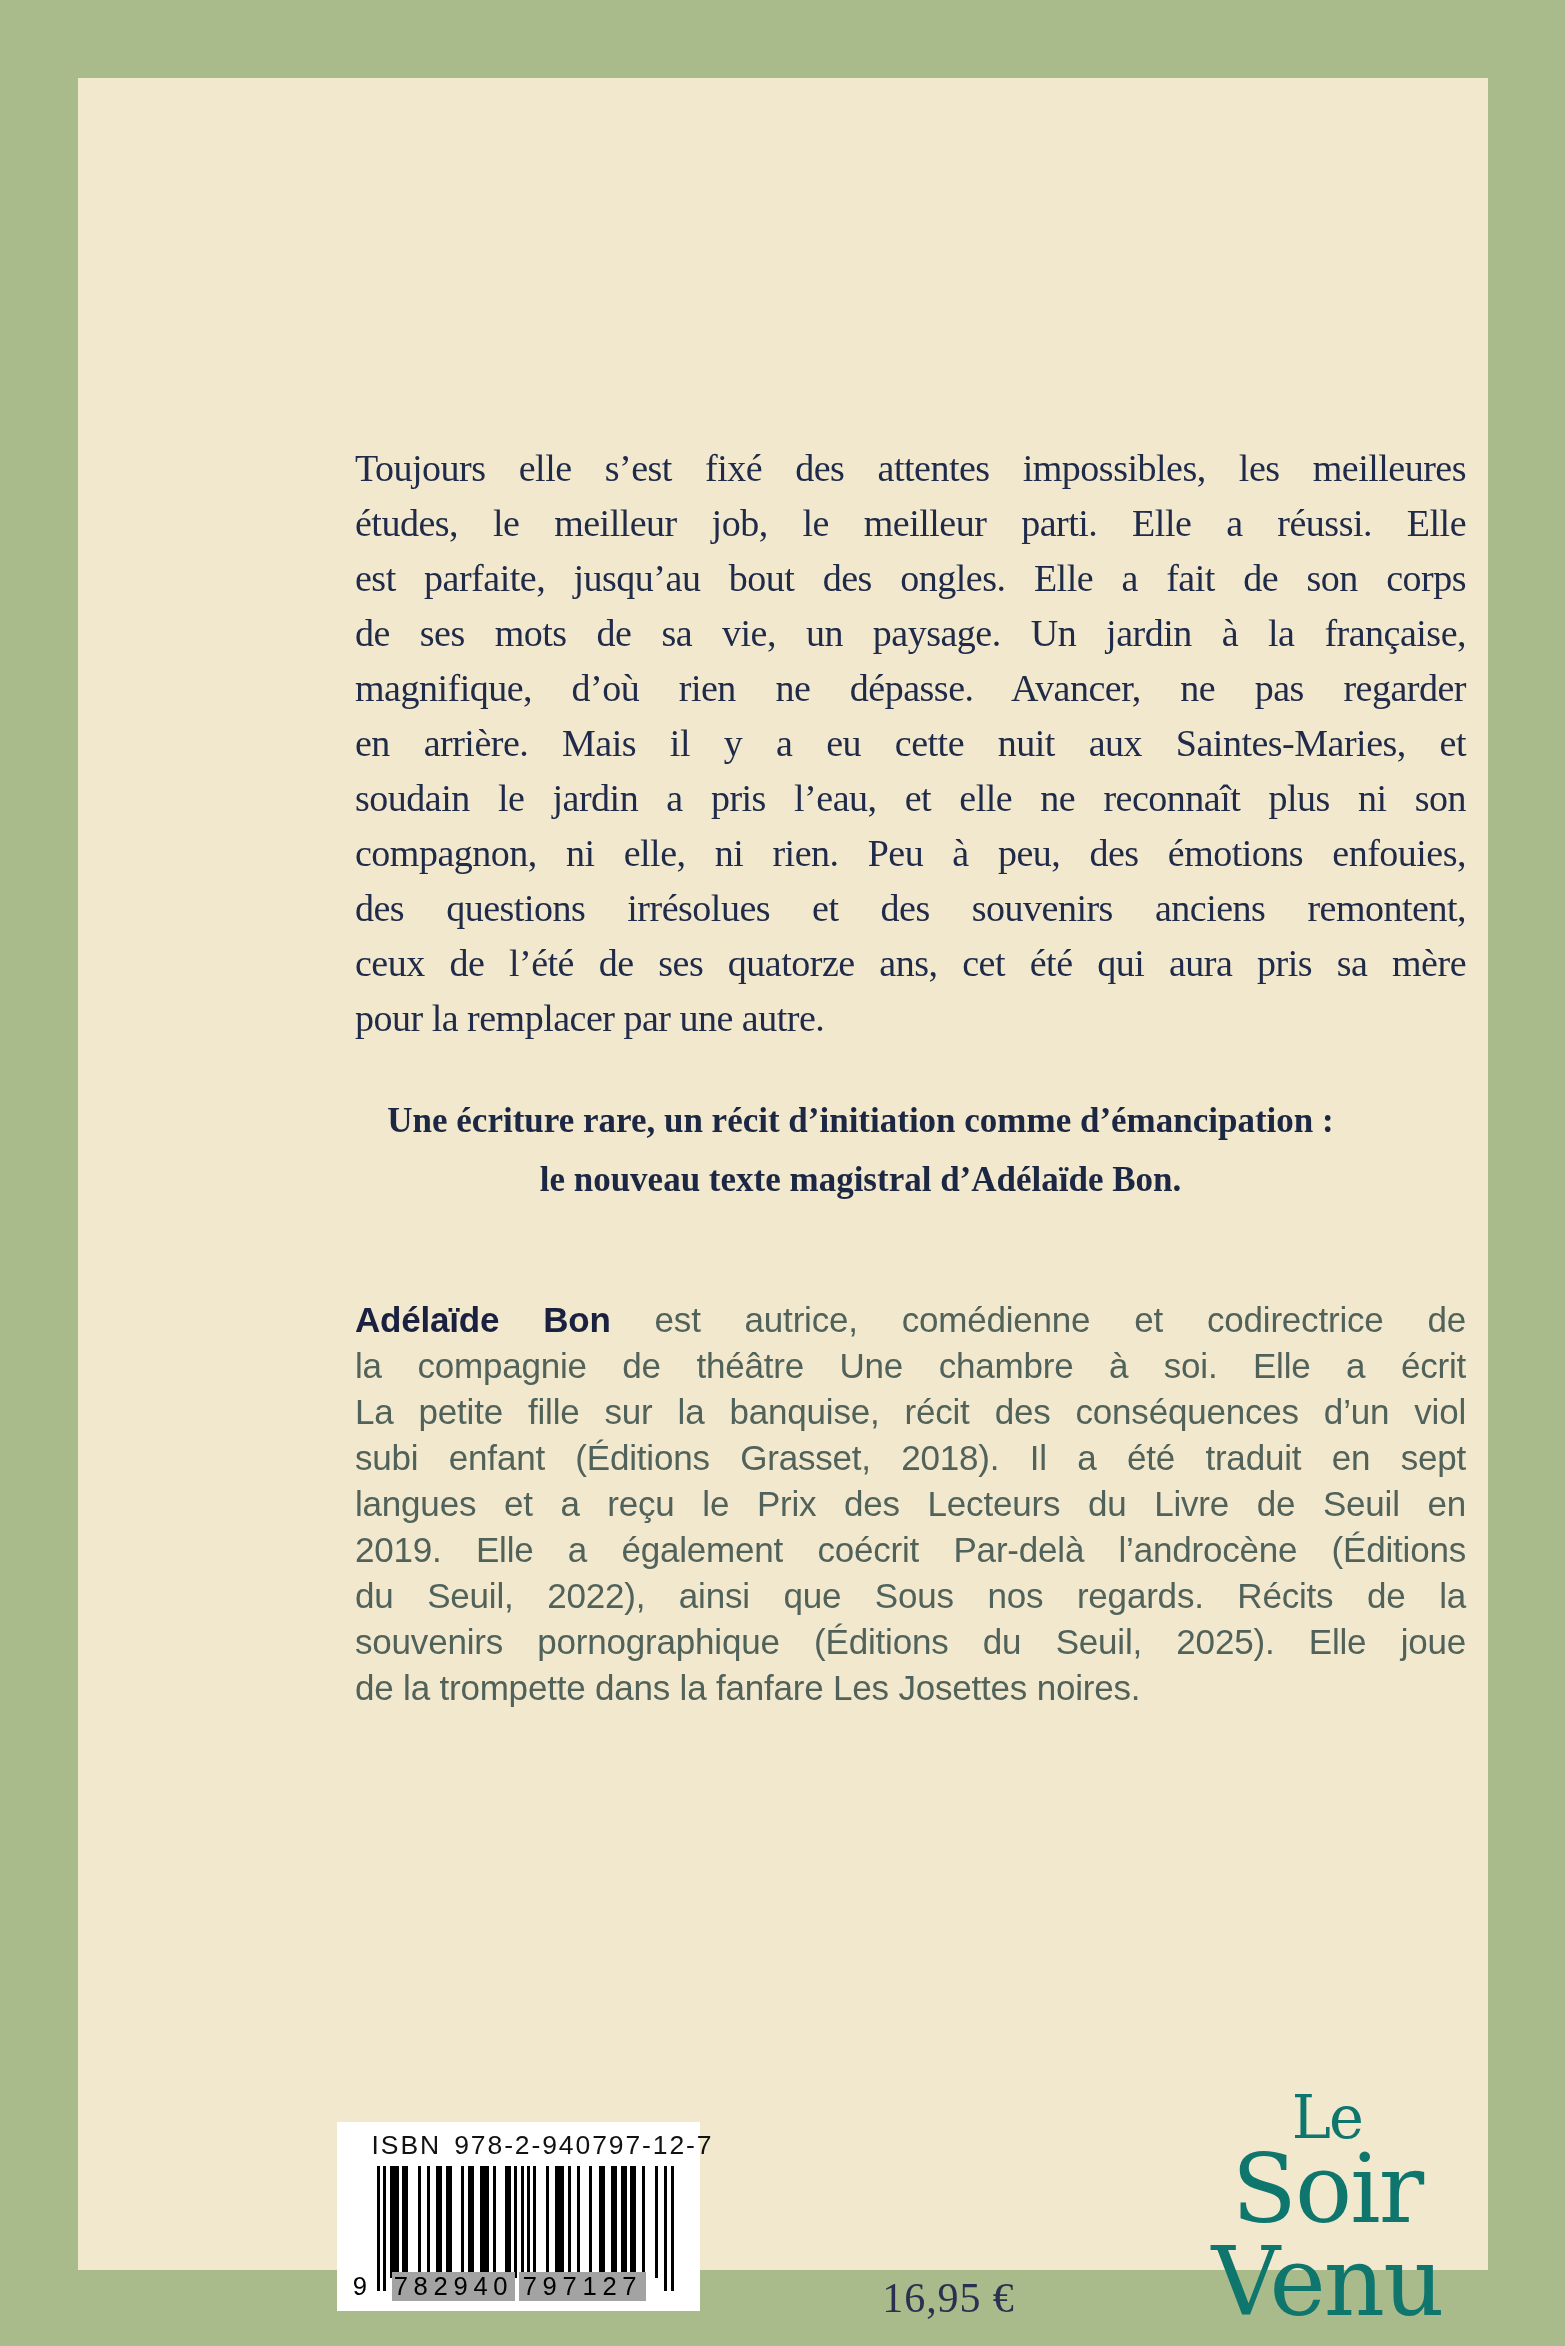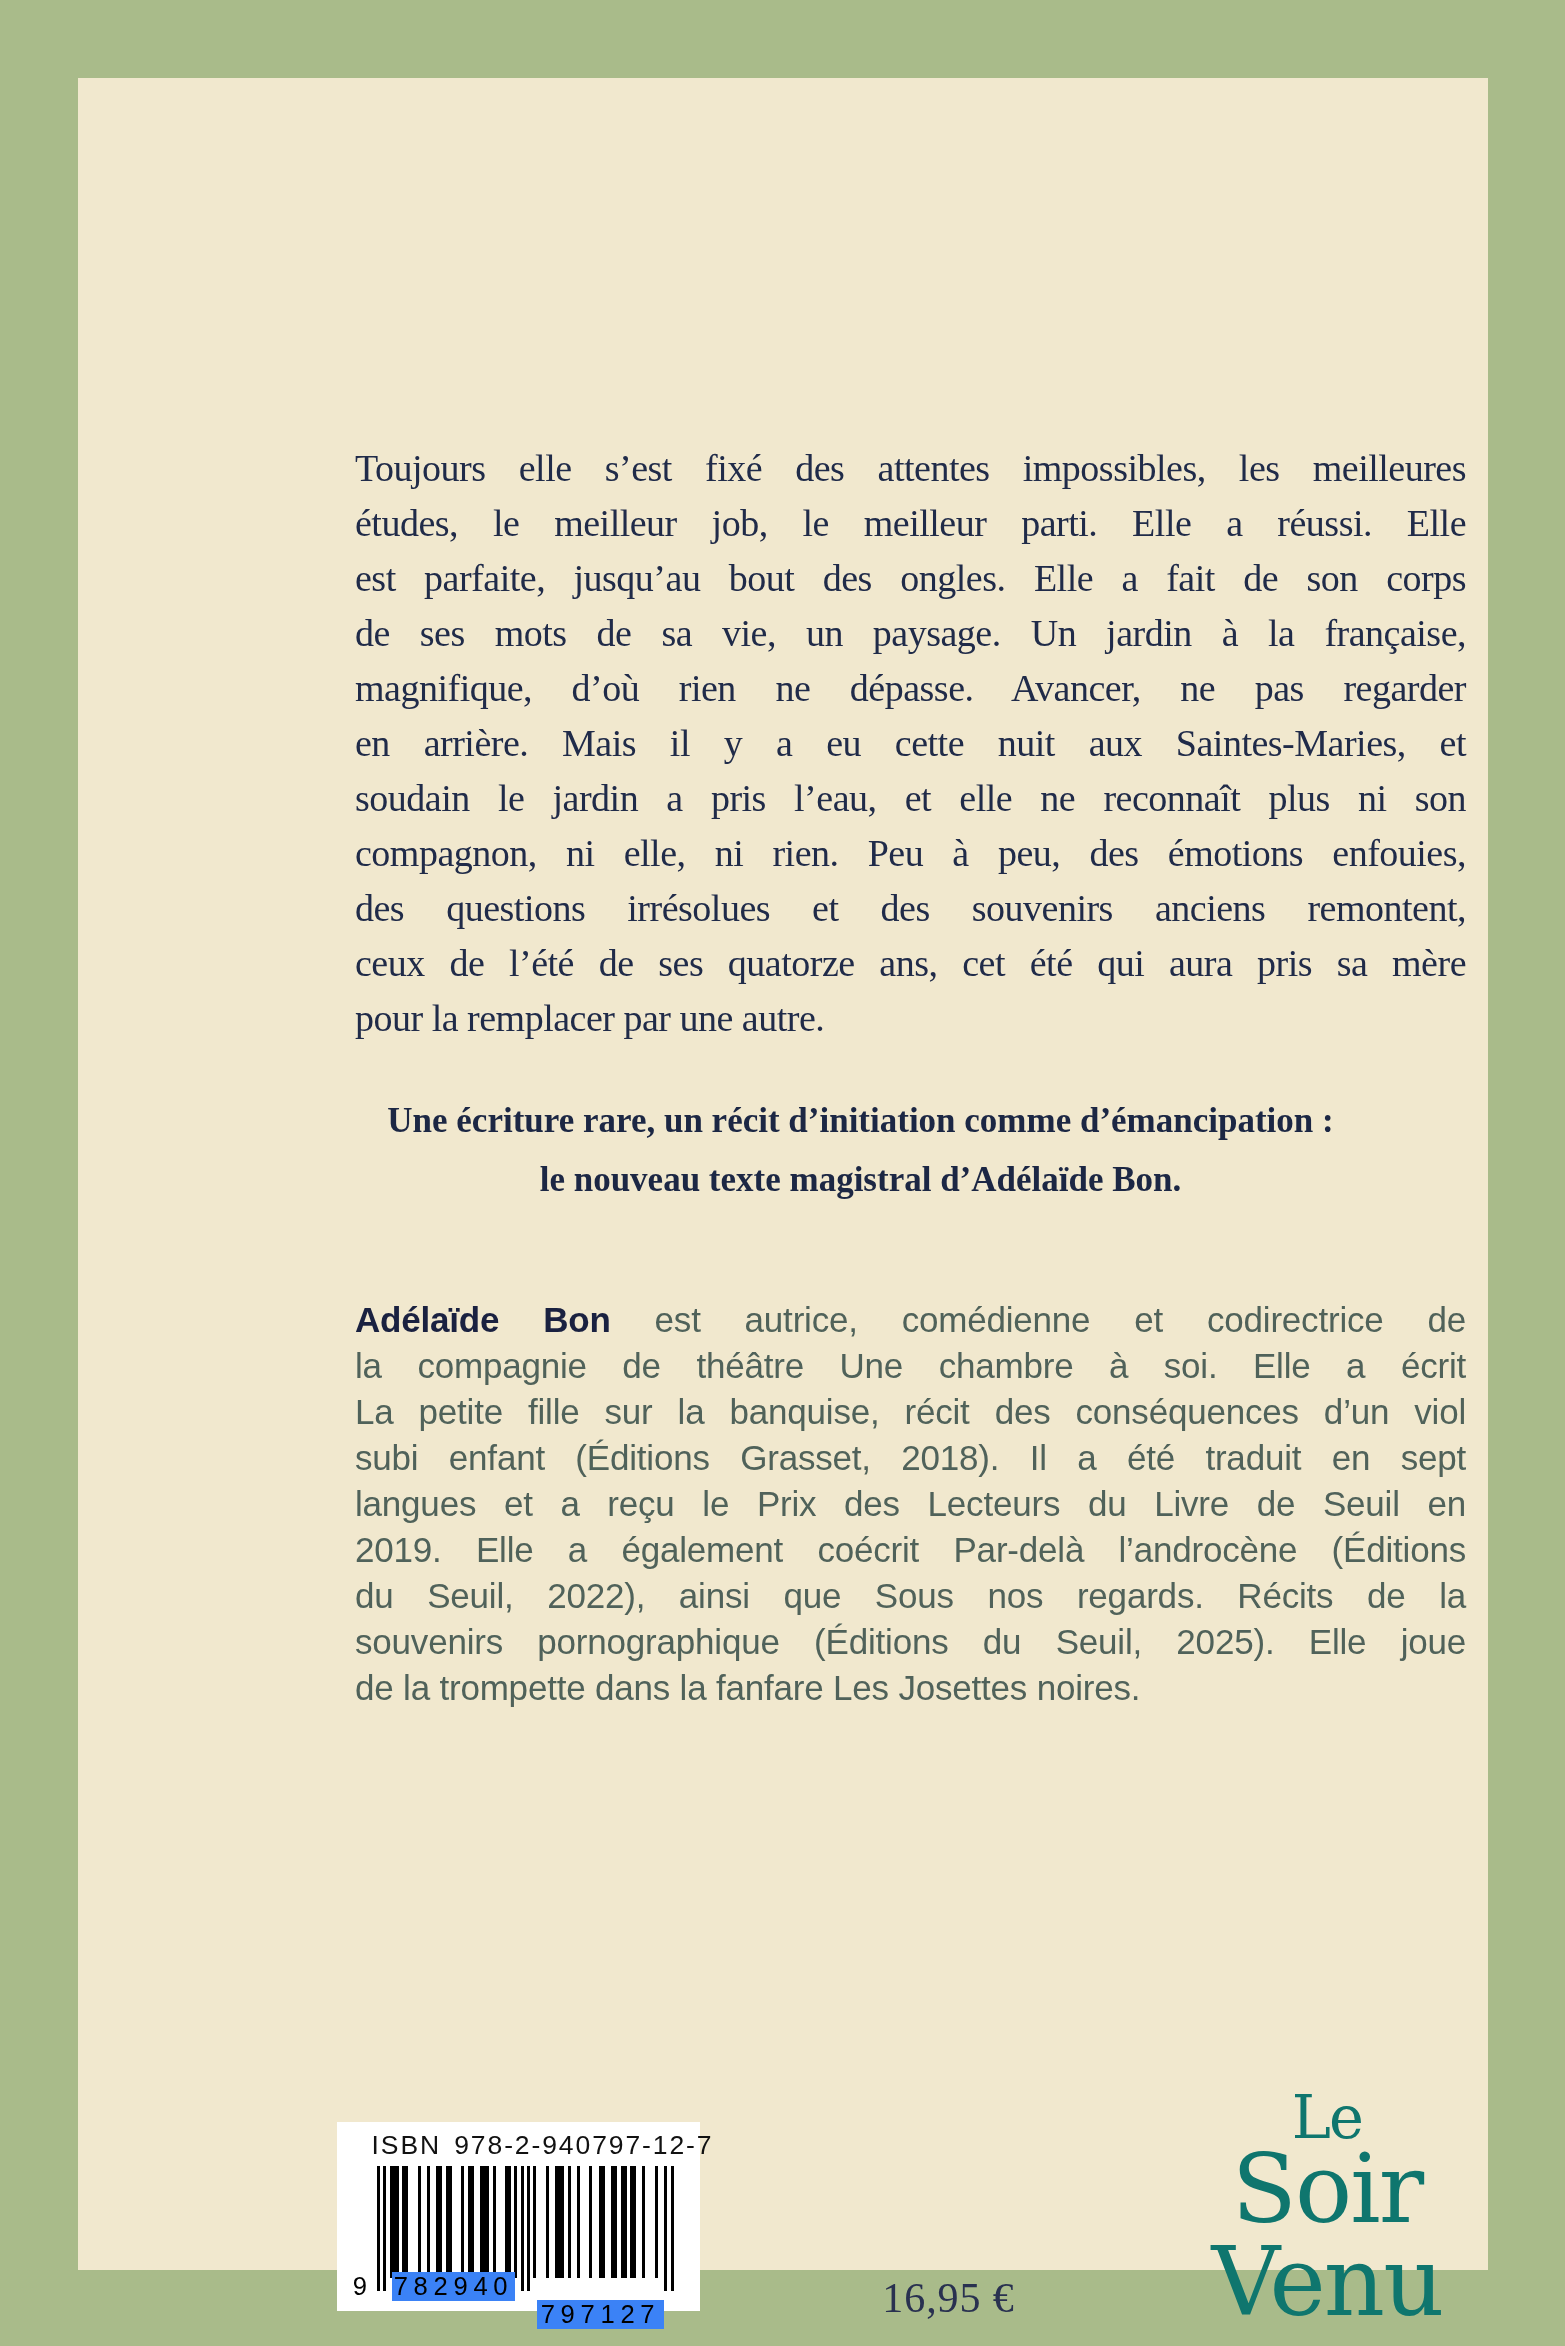--- a/index.html
+++ b/index.html
@@ -49,26 +49,26 @@
   }
   #isbn-label .gap{display:inline-block;width:13.2px;}
   #barcode-bars{
     position:absolute;left:40px;top:44px;width:297px;height:125px;
   }
   #barcode-bars .bar{
     position:absolute;top:0;background:#000;
   }
   .bc-digit{
     position:absolute;font-family:"Liberation Sans", sans-serif;
-    font-size:25.6px;color:#000;top:150px;background:#3b82f6;
+    font-size:25.6px;color:#000;top:150px;background:#a3a3a3;
     text-align:center;letter-spacing:5.7px;white-space:nowrap;
   }
   #bc-d0{left:9.5px;width:26.5px;letter-spacing:0;background:transparent;}
   #bc-d1{left:55px;width:123px;}
-  #bc-d2{left:200px;width:127px;margin-top:28px;}
+  #bc-d2{left:182px;width:127px;}
   
   #price{
     position:absolute;left:757px;top:2196px;width:227px;
     text-align:center;font-family:Liberation Serif, serif;
     font-size:42px;letter-spacing:0.9px;color:#293150;
   }
   
   #logo{
     position:absolute;left:1088px;top:1985px;width:322px;
     text-align:center;color:#0f766e;

